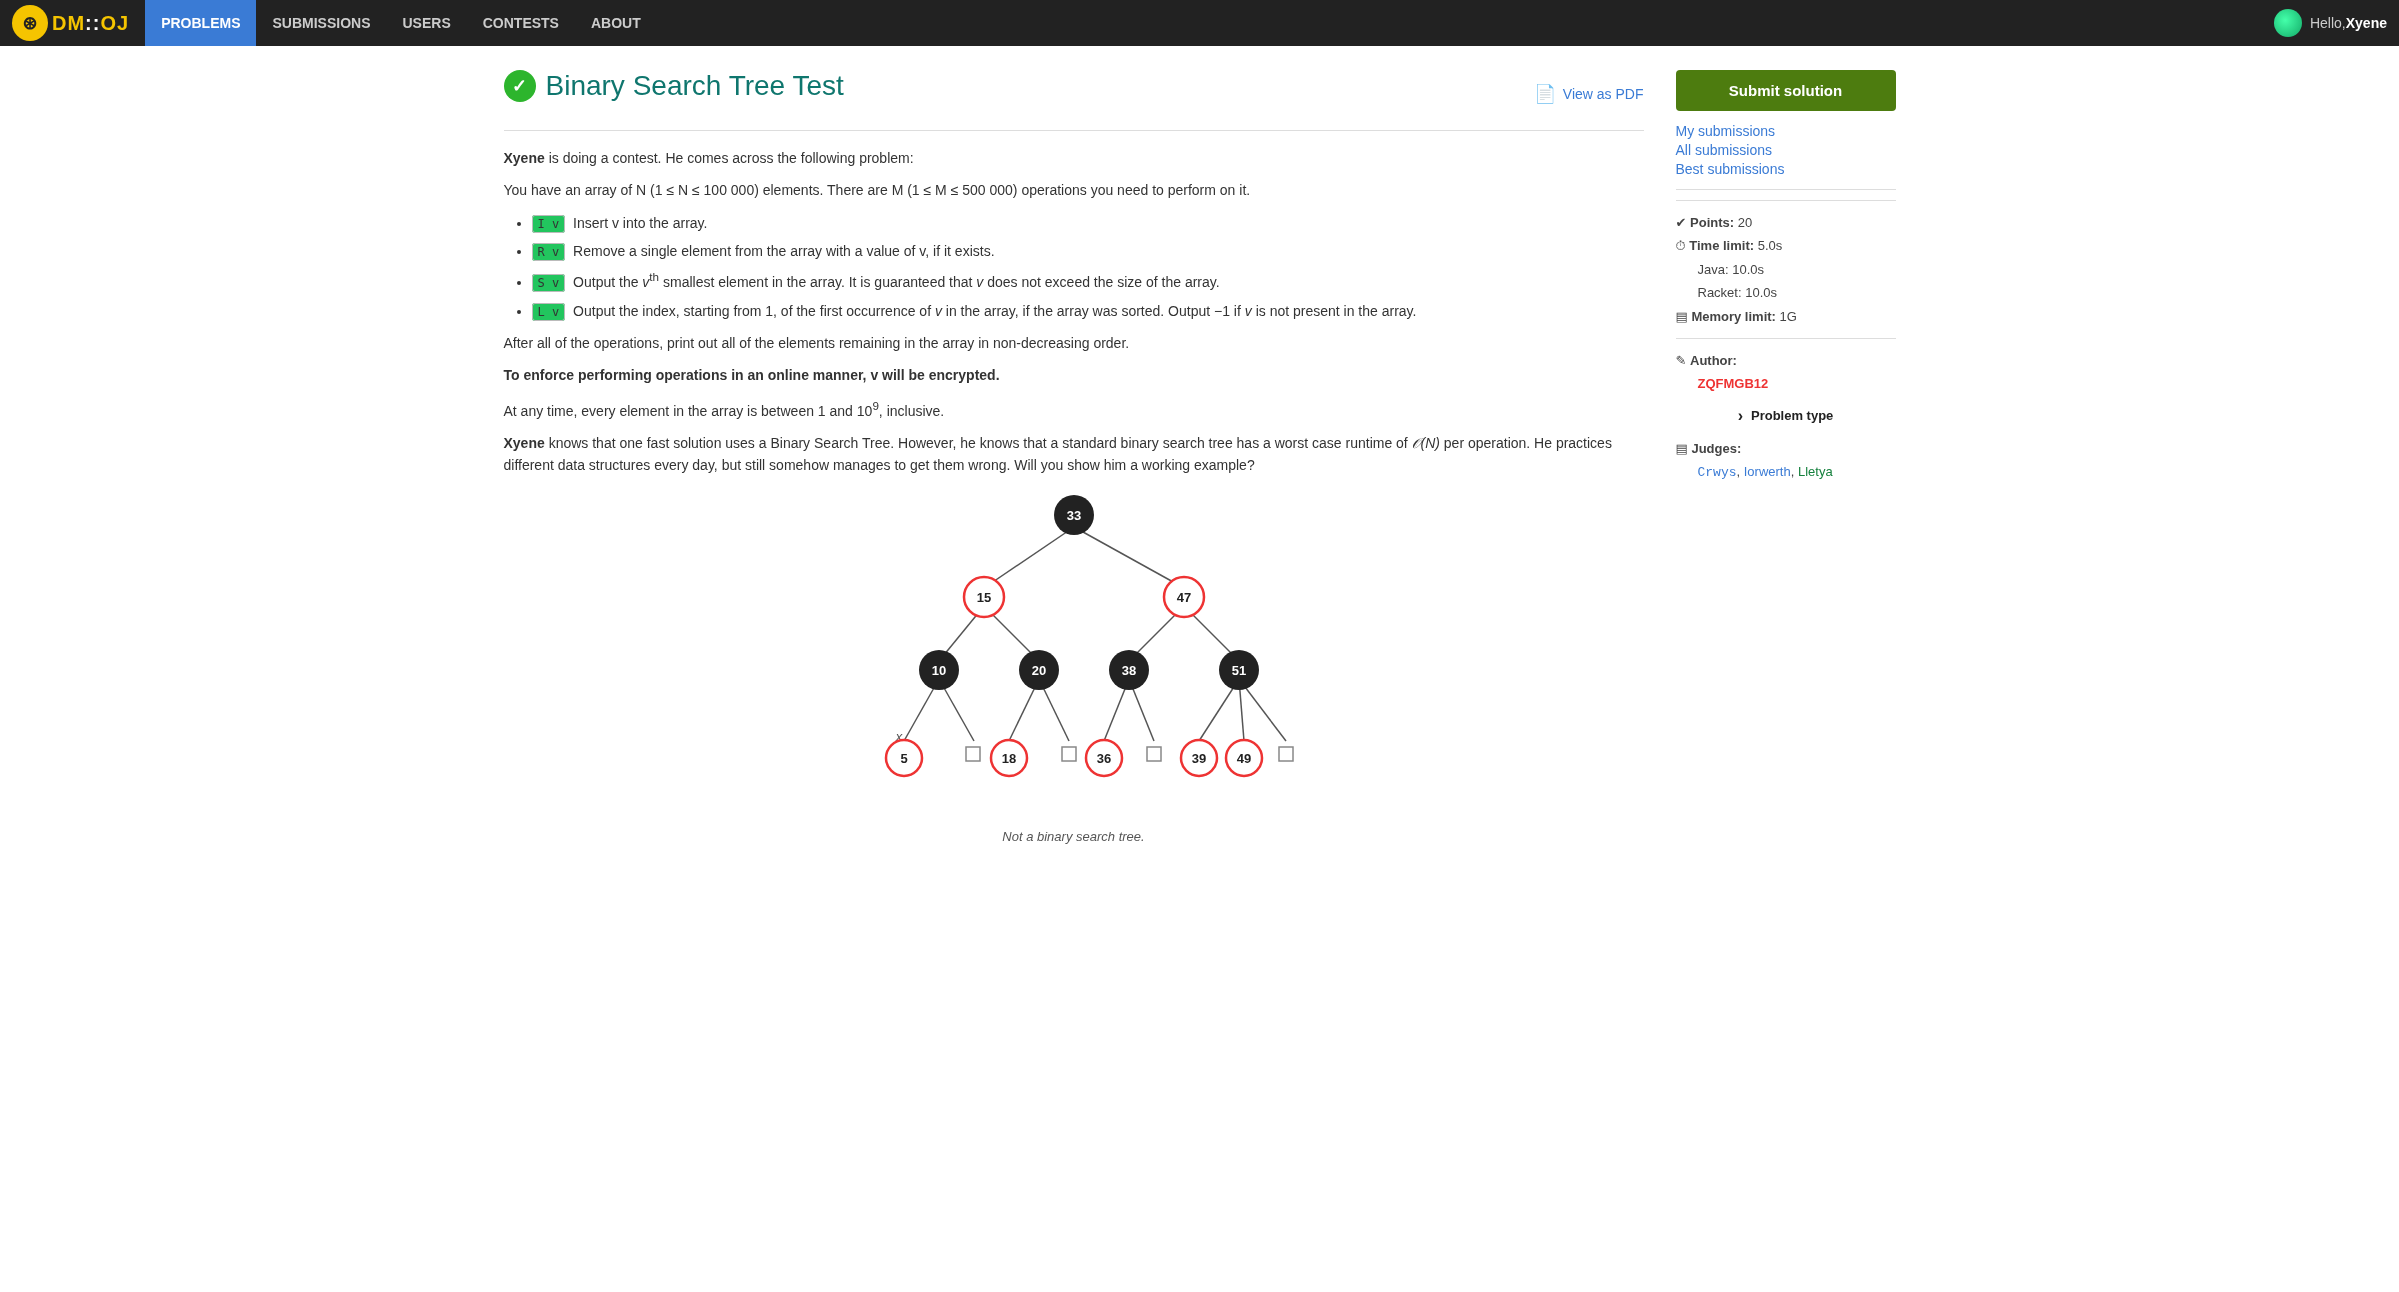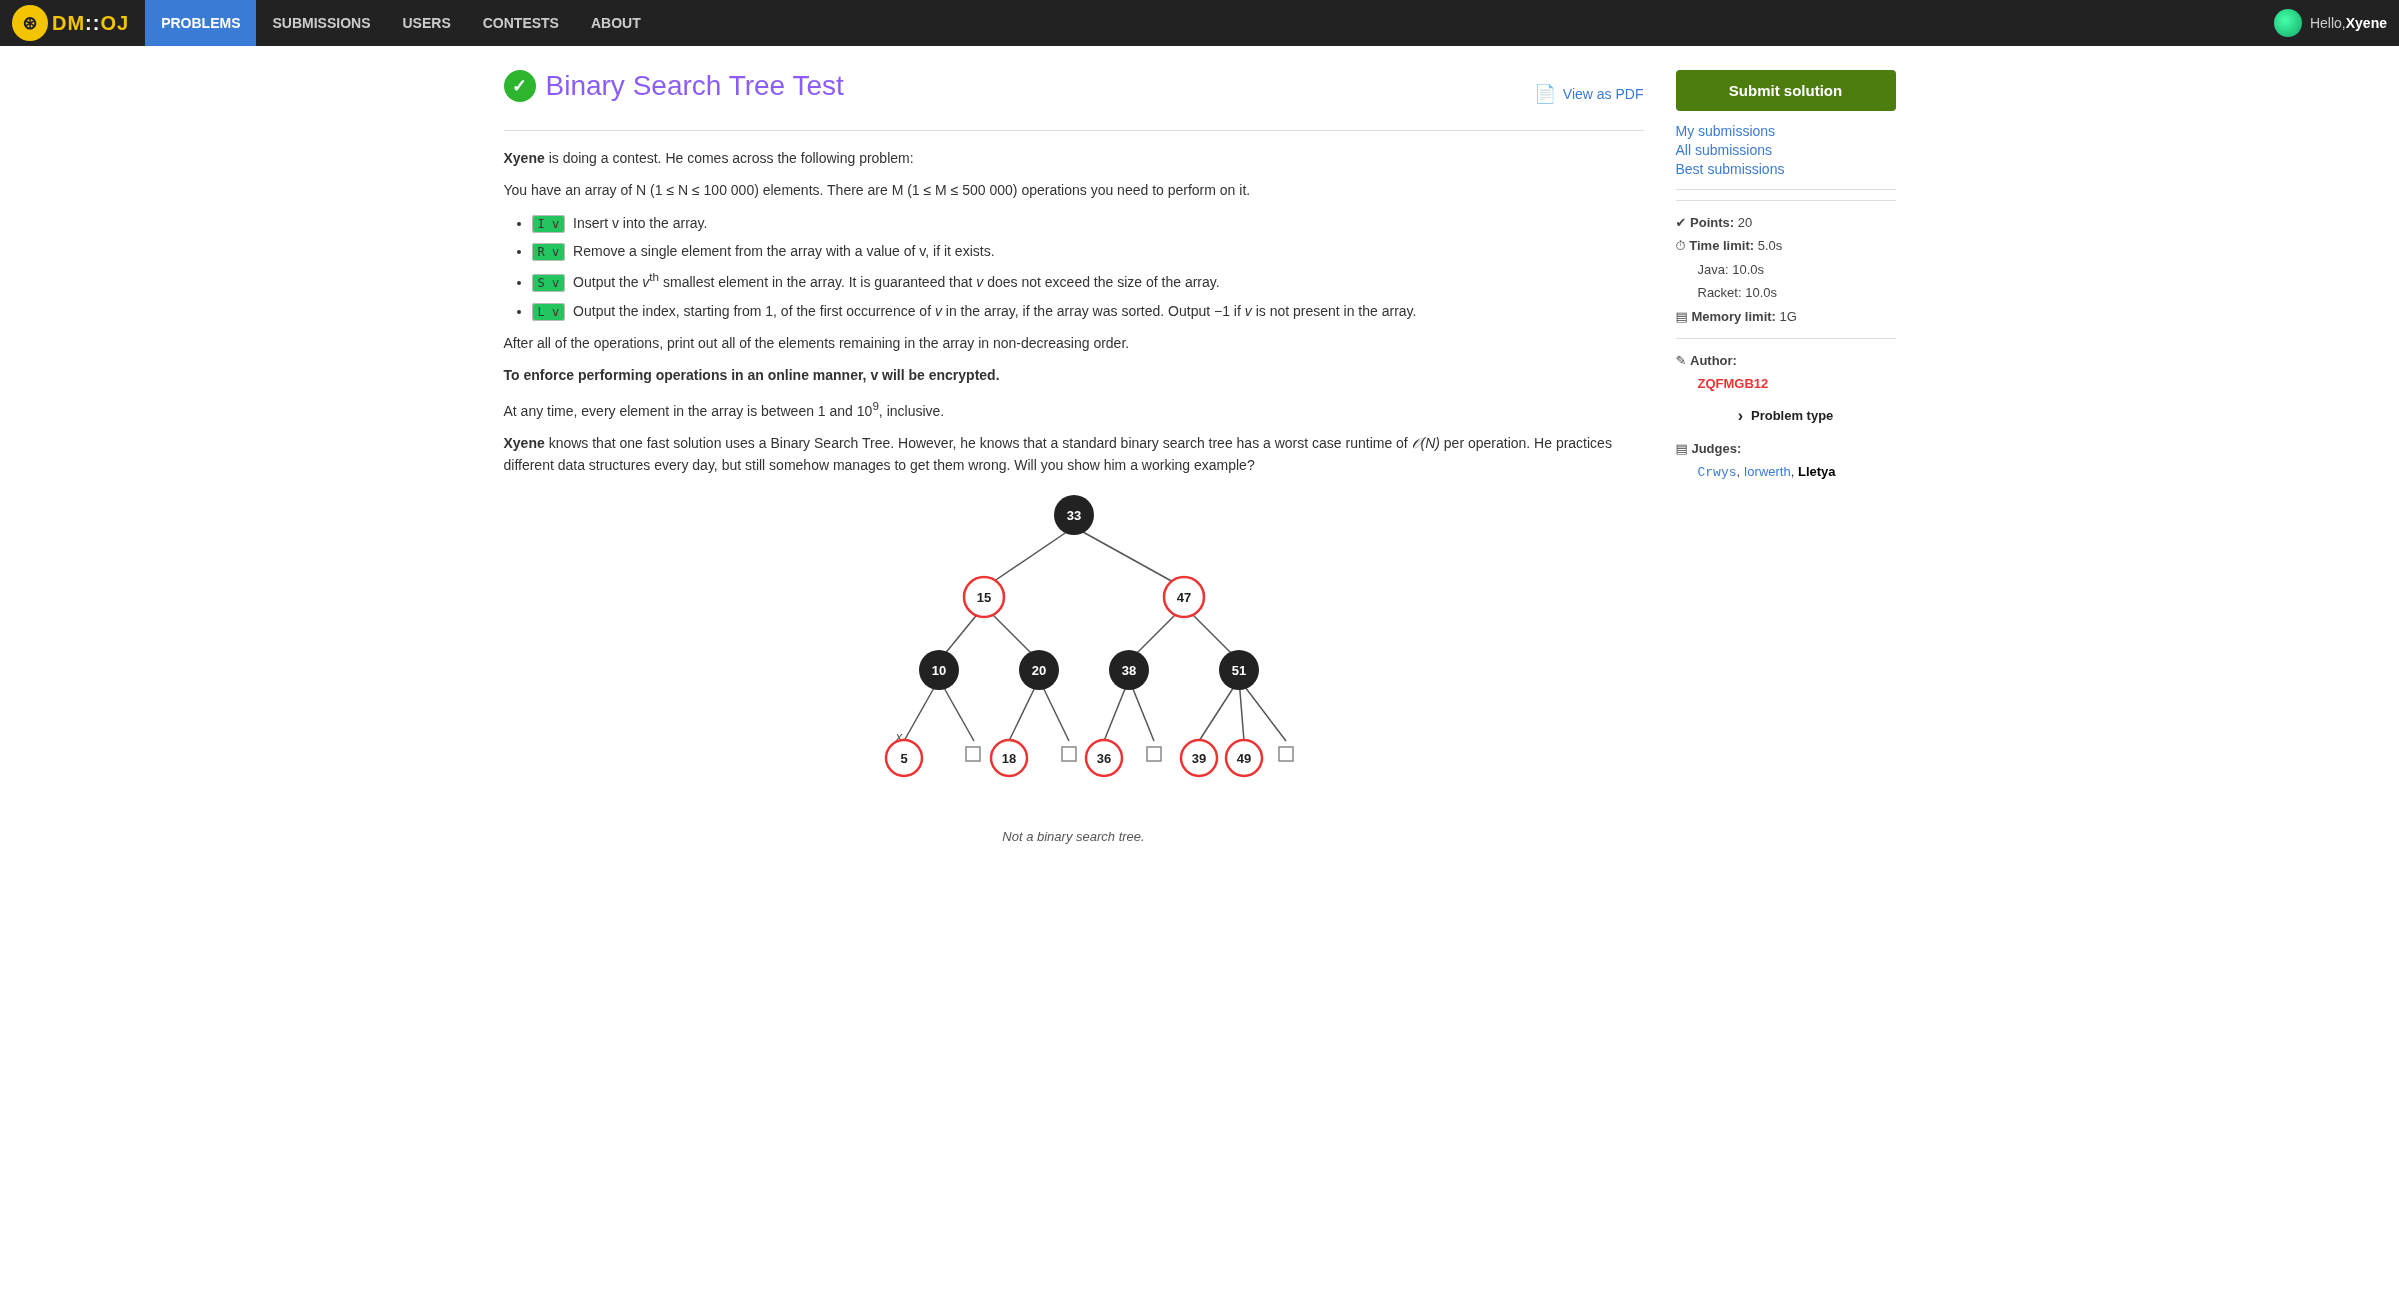--- a/index.html
+++ b/index.html
@@ -54,21 +54,21 @@
       max-width: 1440px;
       margin: 0 auto;
       padding: 24px 24px 0 24px;
     }
     .main-content { flex: 1; min-width: 0; padding-right: 32px; }
     .sidebar { width: 220px; flex-shrink: 0; }
 
     
     .problem-title {
       display: flex; align-items: flex-start; margin-bottom: 16px;
-      font-size: 28px; font-weight: normal; color: #8b5cf6;
+      font-size: 28px; font-weight: normal; color: #0f766e;
     }
     .check-icon {
       width: 32px; height: 32px; border-radius: 50%;
       background: #2db52d; display: inline-flex; align-items: center; justify-content: center;
       margin-right: 10px; flex-shrink: 0;
     }
     .check-icon::after { content: '✓'; color: #fff; font-size: 18px; font-weight: bold; }
 
     .view-as-pdf {
       margin-left: auto; color: #3a7bd5; text-decoration: none; font-size: 14px;
@@ -370,18 +370,18 @@
           <span> </span>
           <span class="label">Problem type</span>
         </span>
       </div>
       <div style="margin-top:6px;">
         <span>▤ </span>
         <span class="label">Judges:</span><br>
         <span style="margin-left:22px;">
           <a href="#" class="judge-link" style="color:#3a7bd5;text-decoration:none;font-family:Liberation Mono, monospace;">Crwys</a><span>, </span>
           <a href="#" class="judge-link" style="color:#3a7bd5;text-decoration:none;">Iorwerth</a><span>, </span>
-          <a href="#" class="judge-link" style="color:#000000;text-decoration:none;font-weight:bold;">Lletya</a>
+          <a href="#" class="judge-link" style="color:#15803d;text-decoration:none;">Lletya</a>
         </span>
       </div>
     </div>
   </div>
 </div>
 
 </body></html>

